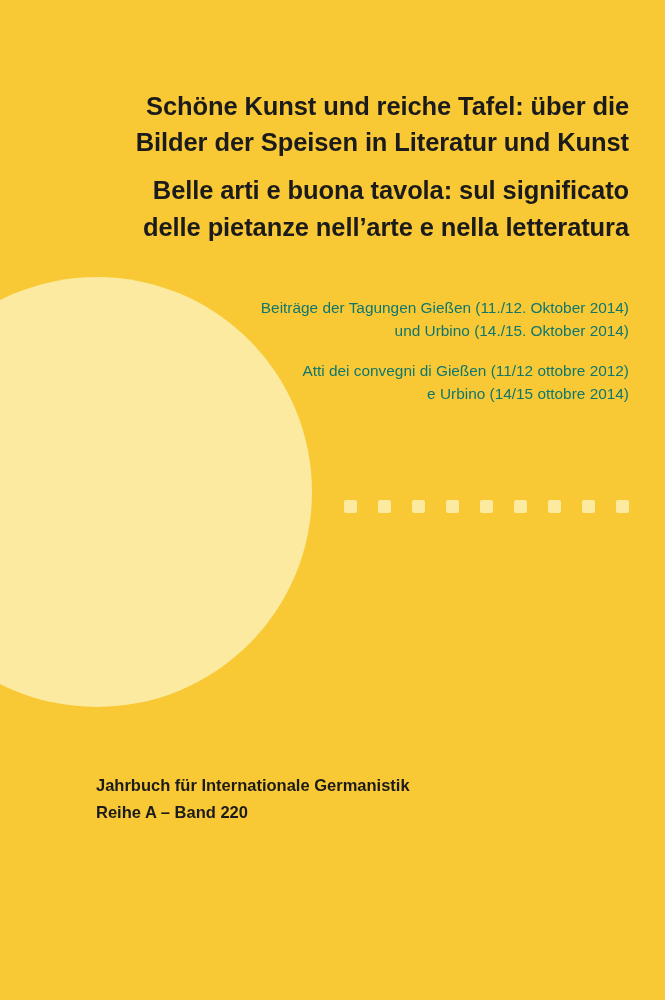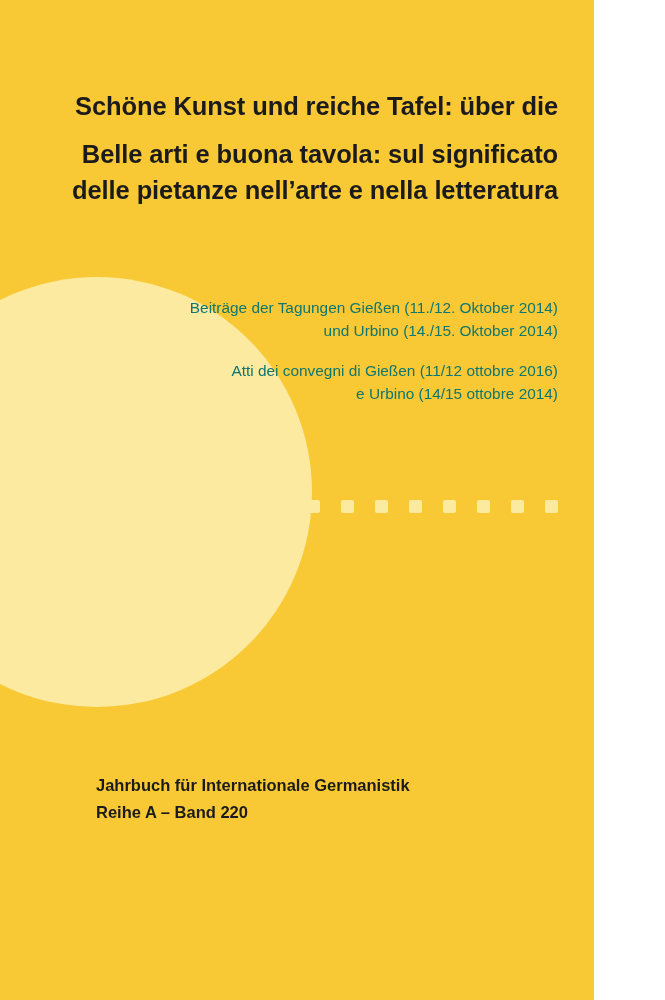--- a/index.html
+++ b/index.html
@@ -5,21 +5,21 @@
   html, body {
     margin: 0;
     padding: 0;
     background: #ffffff;
   }
   body {
     font-family: "Liberation Sans", sans-serif;
   }
   .cover {
     position: relative;
-    width: 594px;
+    width: 665px;
     height: 1000px;
     background: #f9c935;
     overflow: hidden;
   }
   
   .circle {
     position: absolute;
     left: -118px;
     top: 277px;
     width: 430px;
@@ -94,31 +94,32 @@
 <body>
 
 <div class="cover">
 
   <div class="circle"></div>
 
   <div class="content">
 
     <div class="title-block">
       <div class="title-line">Schöne Kunst und reiche Tafel: über die</div>
+      <div class="title-line">Bilder der Speisen in Literatur und Kunst</div>
       <div class="title-group-2">
         <div class="title-line">Belle arti e buona tavola: sul significato</div>
         <div class="title-line">delle pietanze nell’arte e nella letteratura</div>
       </div>
     </div>
 
     <div class="subtitle-block">
       <div class="sub-line">Beiträge der Tagungen Gießen (11./12. Oktober 2014)</div>
       <div class="sub-line">und Urbino (14./15. Oktober 2014)</div>
       <div class="sub-group-2">
-        <div class="sub-line">Atti dei convegni di Gießen (11/12 ottobre 2016)</div>
+        <div class="sub-line">Atti dei convegni di Gießen (11/12 ottobre 2012)</div>
         <div class="sub-line">e Urbino (14/15 ottobre 2014)</div>
       </div>
     </div>
 
     <div class="dots">
       <span class="dot"></span>
       <span class="dot"></span>
       <span class="dot"></span>
       <span class="dot"></span>
       <span class="dot"></span>

